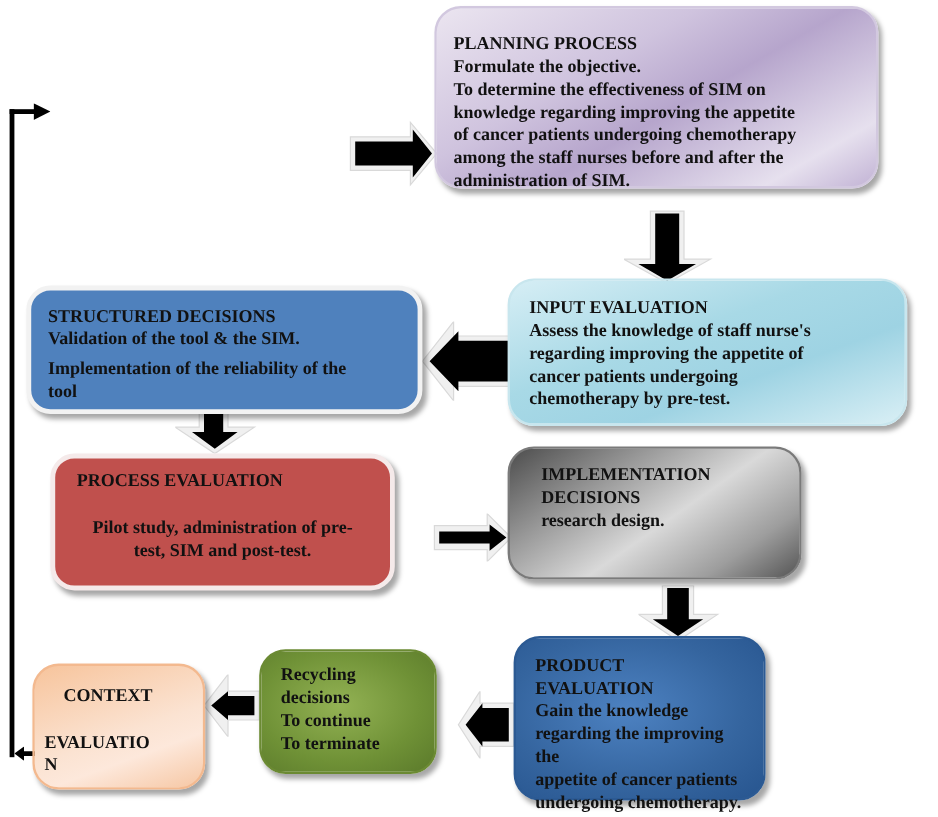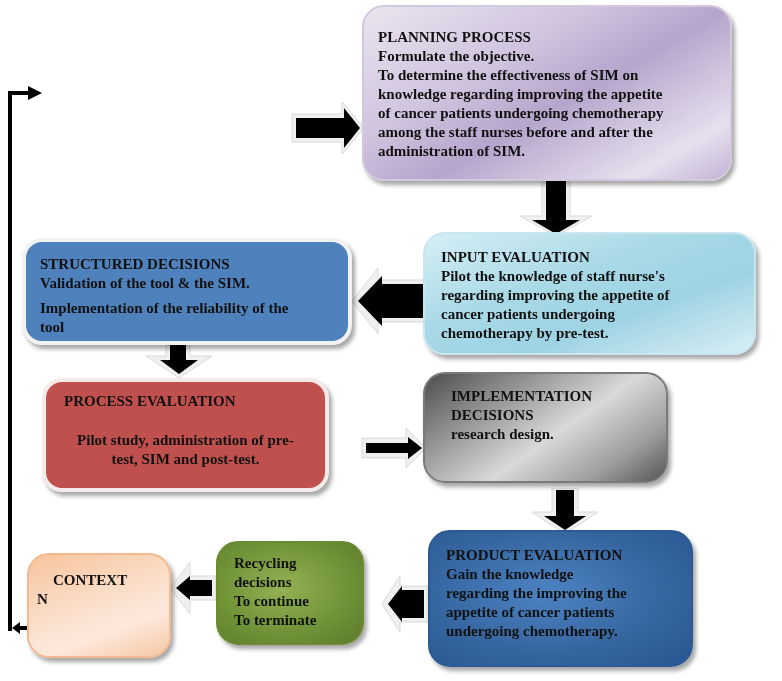--- a/index.html
+++ b/index.html
@@ -2,36 +2,36 @@
 <html><head>
 <meta charset="utf-8">
 <style>
   html, body { margin:0; padding:0; background:#ffffff; }
   body { width:782px; height:681px; position:relative; overflow:hidden;
          font-family:"Liberation Serif", "DejaVu Serif", serif; color:#111; }
   .box { position:absolute; border-radius:22px; box-sizing:border-box;
          font-weight:bold; font-size:15px; line-height:19px;
          box-shadow: 3px 4px 4px rgba(0,0,0,0.35); }
   .box p { margin:0; }
-  #planning { left:362px; top:5px; width:370px; height:176px; padding:21px 14px;
+  #planning { left:362px; top:5px; width:370px; height:152px; padding:21px 14px;
     background: linear-gradient(150deg, #ebe5f0 0%, #cfc3de 35%, #b6a5cc 55%, #e6e0ee 85%, #c2b3d5 100%);
     border:2px solid #d2c8df; }
   #input { left:423px; top:232px; width:333px; height:123px; padding:14px 16px;
     background: linear-gradient(160deg, #d6eef5 0%, #a8d9e6 40%, #9ed3e3 65%, #d9eff5 100%);
     border:2px solid #c8e6ee; }
   #structured { left:22px; top:238px; width:330px; height:107px; padding:13px 14px 0 14px; overflow:hidden;
     background:#4f81bd; border:4px solid #f2f2f2; border-radius:20px; }
   #structured .l2 { margin-top:6px; }
   #process { left:42px; top:378px; width:287px; height:114px; padding:10px 18px;
     background:#c0504d; border:4px solid #f5eaea; border-radius:20px; }
   #process .body { text-align:center; margin-top:20px; }
   #implementation { left:423px; top:372px; width:245px; height:111px; padding:13px 26px;
     background: linear-gradient(145deg, #4d4d4d 0%, #9a9a9a 30%, #d9d9d9 55%, #9d9d9d 80%, #555 100%);
     border:2px solid #7a7a7a; }
-  #product { left:428px; top:530px; width:265px; height:137px; padding:14px 16px;
+  #product { left:428px; top:530px; width:210px; height:137px; padding:14px 16px;
     background: radial-gradient(ellipse at 45% 45%, #4d82c2 0%, #35659f 60%, #27558f 100%);
     border:2px solid #2c5a93; }
   #recycling { left:216px; top:541px; width:148px; height:104px; padding:11px 16px;
     background: radial-gradient(ellipse at 45% 45%, #93b254 0%, #6f9136 60%, #5b7a2b 100%);
     border:2px solid #6b8a33; }
   #context { left:27px; top:553px; width:144px; height:105px; padding:14px 12px 0 24px;
     background: linear-gradient(160deg, #f7c49c 0%, #fbe3d2 55%, #fde8db 70%, #f6c7a4 100%);
     border:2px solid #f3b98f; }
   #context .l2 { margin-top:20px; padding-left:0; margin-left:-16px; }
   #context .l1 { margin-top:2px; }
@@ -96,21 +96,21 @@
   <p>Formulate the objective.</p>
   <p>To determine the effectiveness of SIM on</p>
   <p>knowledge regarding improving the appetite</p>
   <p>of cancer patients undergoing chemotherapy</p>
   <p>among the staff nurses before and after the</p>
   <p>administration of SIM.</p>
 </div>
 
 <div class="box" id="input">
   <p>INPUT EVALUATION</p>
-  <p>Pilot the knowledge of staff nurse's</p>
+  <p>Assess the knowledge of staff nurse's</p>
   <p>regarding improving the appetite of</p>
   <p>cancer patients undergoing</p>
   <p>chemotherapy by pre-test.</p>
 </div>
 
 <div class="box" id="structured">
   <p>STRUCTURED DECISIONS</p>
   <p>Validation of the tool &amp; the SIM.</p>
   <p class="l2">Implementation of the reliability of the</p>
   <p>tool</p>
@@ -140,14 +140,15 @@
 
 <div class="box" id="recycling">
   <p>Recycling</p>
   <p>decisions</p>
   <p>To continue</p>
   <p>To terminate</p>
 </div>
 
 <div class="box" id="context">
   <p class="l1">CONTEXT</p>
+  <p class="l2">EVALUATIO</p>
   <p style="margin-left:-16px">N</p>
 </div>
 
 </body></html>

